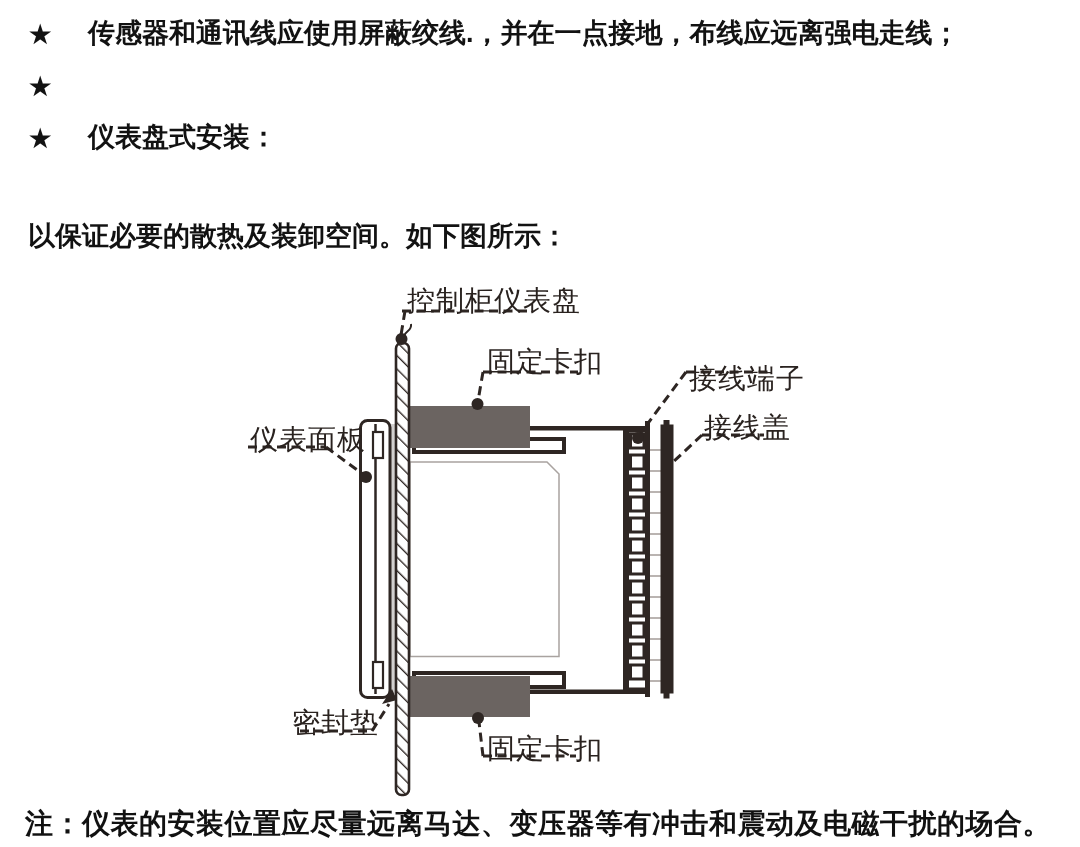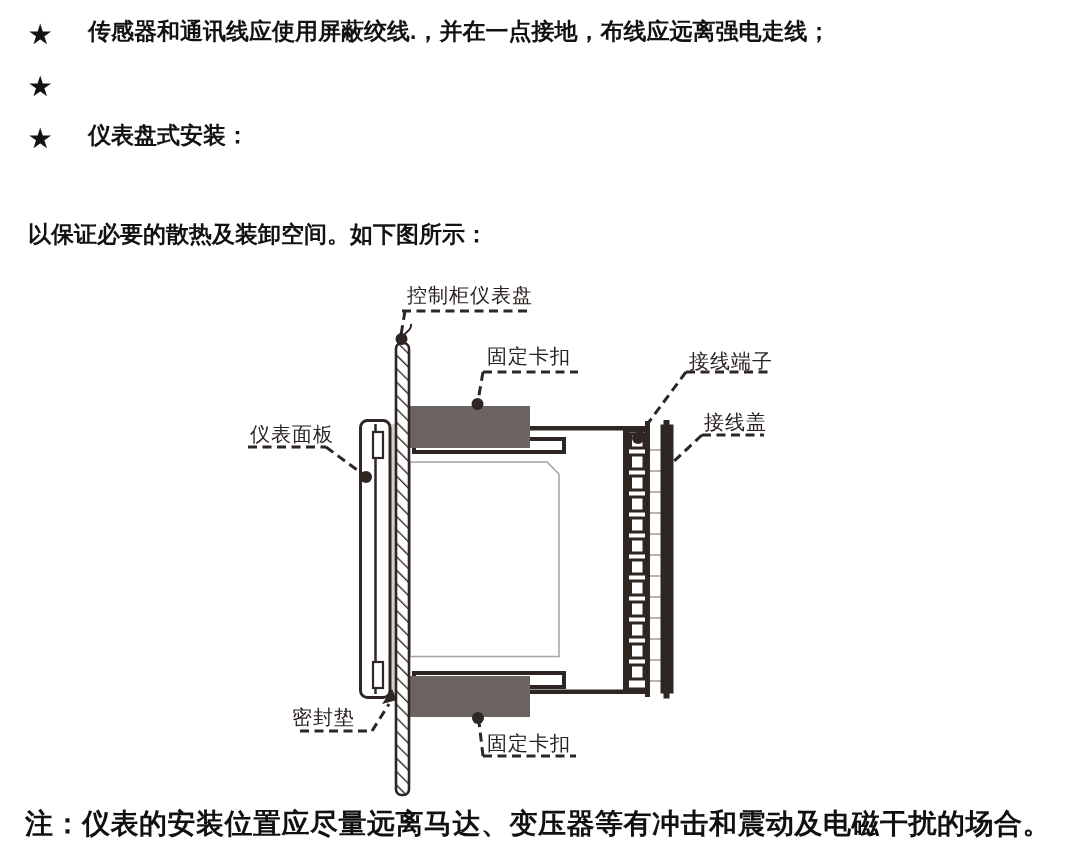--- a/index.html
+++ b/index.html
@@ -1,22 +1,22 @@
 <!DOCTYPE html>
 <html><head>
 <meta charset="utf-8">
 <style>
   html,body{margin:0;padding:0;background:#ffffff;}
   .stage{position:relative;width:1080px;height:847px;background:#ffffff;overflow:hidden;
          font-family:"Liberation Sans",sans-serif;color:#141414;}
   .abs{position:absolute;white-space:nowrap;}
-  .btext{font-size:23px;font-weight:bold;line-height:1.08;letter-spacing:0px;color:#121212;}
+  .btext{font-size:27px;font-weight:bold;line-height:1.08;letter-spacing:0px;color:#121212;}
   .star{font-size:25px;font-weight:bold;color:#121212;}
   .note{font-size:28px;font-weight:bold;letter-spacing:0.5px;color:#111;}
-  .dlabel{font-size:20px;font-weight:500;letter-spacing:1px;color:#29221f;}
+  .dlabel{font-size:28px;font-weight:500;letter-spacing:1px;color:#29221f;}
   svg{position:absolute;left:0;top:0;}
   .leader{fill:none;stroke-width:3;stroke-dasharray:9 5.5;}
   .solid3{stroke-width:3;}
 </style>
 </head>
 <body>
 
 <div class="stage">
 
   <span class="abs star" style="left:29px;top:20px">★</span>
@@ -122,21 +122,21 @@
         <circle cx="638" cy="438" r="6"></circle>
         <circle cx="366" cy="477" r="6"></circle>
         <circle cx="478" cy="718" r="6"></circle>
         <polygon points="392,689 382,704 397,700"></polygon>
       </g>
     </g>
   </svg>
 
   <span class="abs dlabel" style="left:407px;top:282px">控制柜仪表盘</span>
   <span class="abs dlabel" style="left:487px;top:343px">固定卡扣</span>
-  <span class="abs dlabel" style="left:689px;top:348px">接线端子</span>
+  <span class="abs dlabel" style="left:689px;top:360px">接线端子</span>
   <span class="abs dlabel" style="left:704px;top:409px">接线盖</span>
   <span class="abs dlabel" style="left:250px;top:421px">仪表面板</span>
   <span class="abs dlabel" style="left:292px;top:704px">密封垫</span>
   <span class="abs dlabel" style="left:487px;top:730px">固定卡扣</span>
 
   <span class="abs note" style="left:25px;top:805px">注：仪表的安装位置应尽量远离马达、变压器等有冲击和震动及电磁干扰的场合。</span>
 
 </div>
 
 </body></html>

